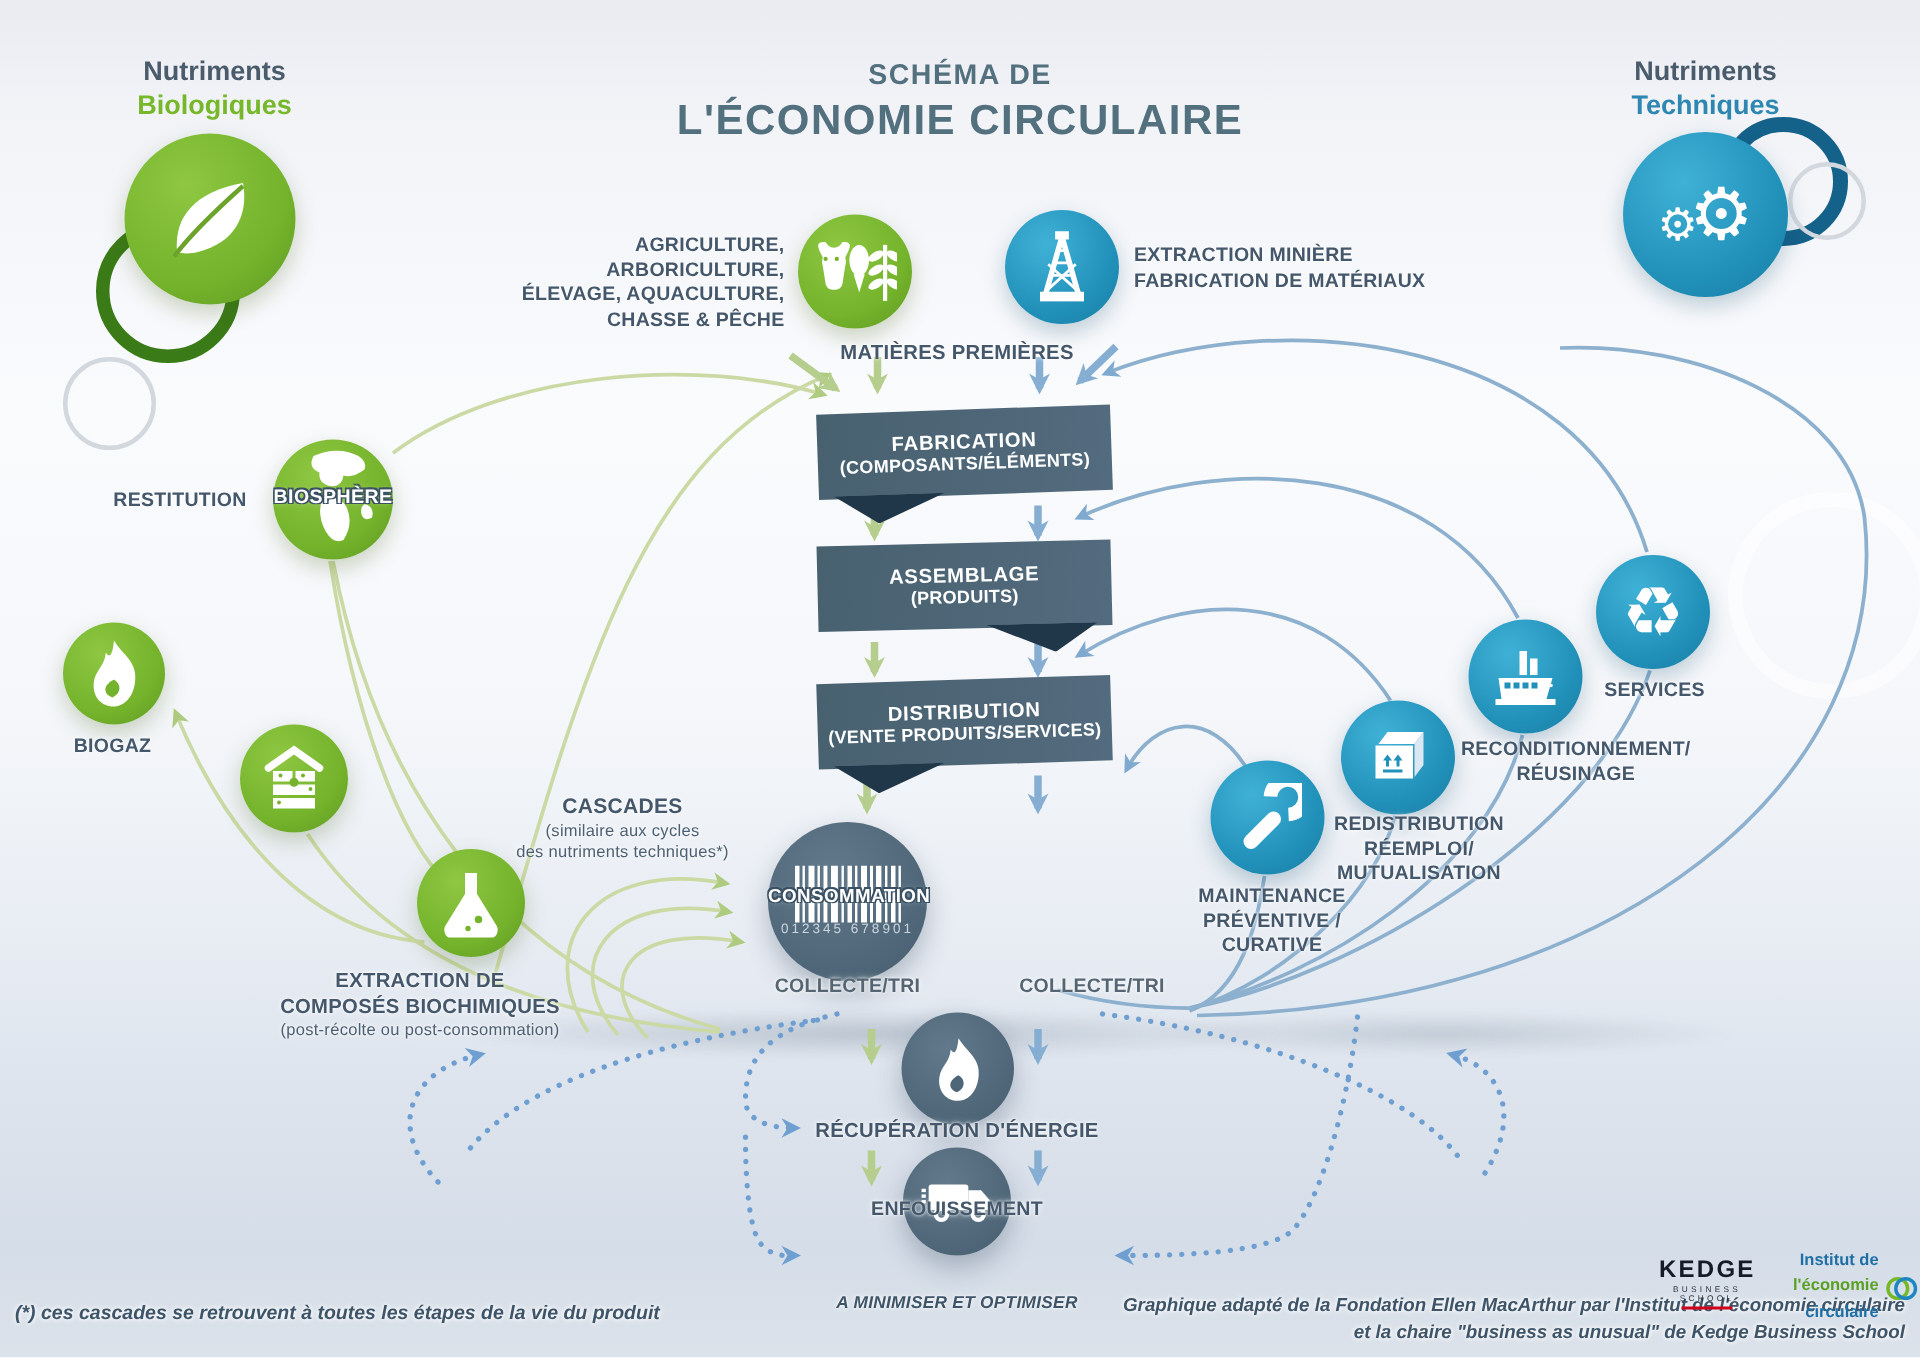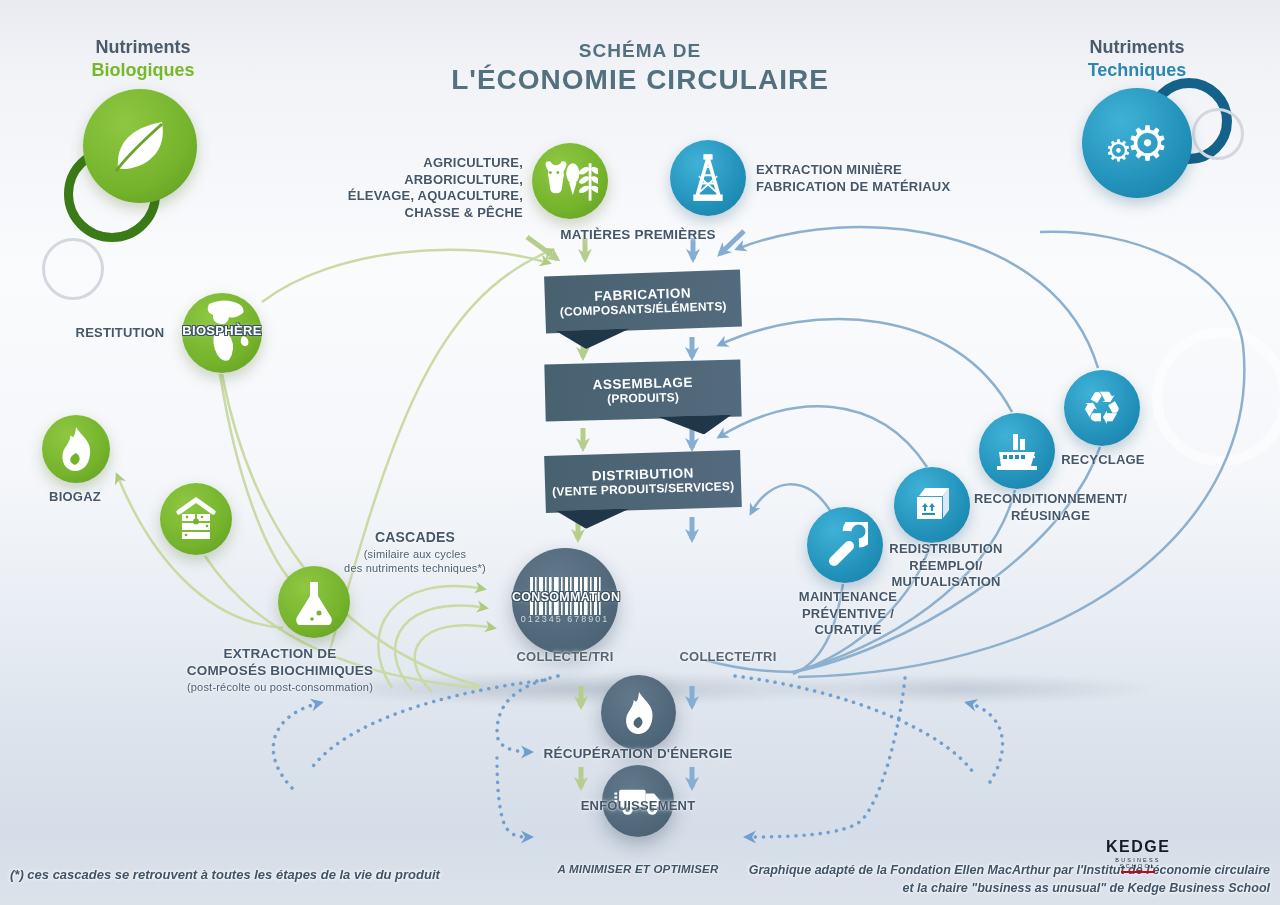--- a/index.html
+++ b/index.html
@@ -294,21 +294,21 @@
   </div>
   <div class="lbl" style="left:165px;top:645px;width:230px;font-size:13.5px;">
     <span>EXTRACTION DE</span>
     <span>COMPOSÉS BIOCHIMIQUES</span>
     <span class="sub">(post-récolte ou post-consommation)</span>
   </div>
 
   <div class="node blue" style="left:1064px;top:370px;width:76px;height:76px;">
     <span class="uni" style="font-size:46px;">♻</span>
   </div>
-  <div class="lbl" style="left:1033px;top:452px;width:140px;">RECYCLAGE</div>
+  <div class="lbl" style="left:1033px;top:452px;width:140px;">SERVICES</div>
 
   <div class="node blue" style="left:979px;top:413px;width:76px;height:76px;">
     <svg width="48" height="42" viewBox="0 0 48 42">
       <rect x="20" y="4" width="5" height="16" fill="#fff"></rect>
         <rect x="27" y="9" width="5" height="11" fill="#fff"></rect>
       <path d="M6 22 h36 l-4 14 H8z" fill="#fff"></path>
       <g fill="#2191ba">
           <rect x="10" y="25" width="4" height="4"></rect>
           <rect x="16" y="25" width="4" height="4"></rect>
           <rect x="22" y="25" width="4" height="4"></rect>
@@ -386,14 +386,27 @@
   <div class="credit">
     <span>Graphique adapté de la Fondation Ellen MacArthur par l'Institut de l'économie circulaire</span>
     <span>et la chaire "business as unusual" de Kedge Business School</span>
   </div>
 
   <div class="kedge">
     <span class="k1">KEDGE</span>
     <span class="k2">BUSINESS SCHOOL</span>
     <div class="redbar"></div>
   </div>
+  <div class="institut">
+    <div class="txt">
+      <span class="i1">Institut de</span>
+      <span>
+        <span class="i2a">l'économie</span>
+        <span class="i2b">circulaire</span>
+      </span>
+    </div>
+    <svg width="36" height="32" viewBox="0 0 36 32">
+      <circle cx="14" cy="16" r="10" fill="none" stroke="#76b82a" stroke-width="3.5"></circle>
+      <circle cx="22" cy="16" r="10" fill="none" stroke="#1f87c0" stroke-width="3.5"></circle>
+    </svg>
+  </div>
 
 </div>
 
 </body></html>

